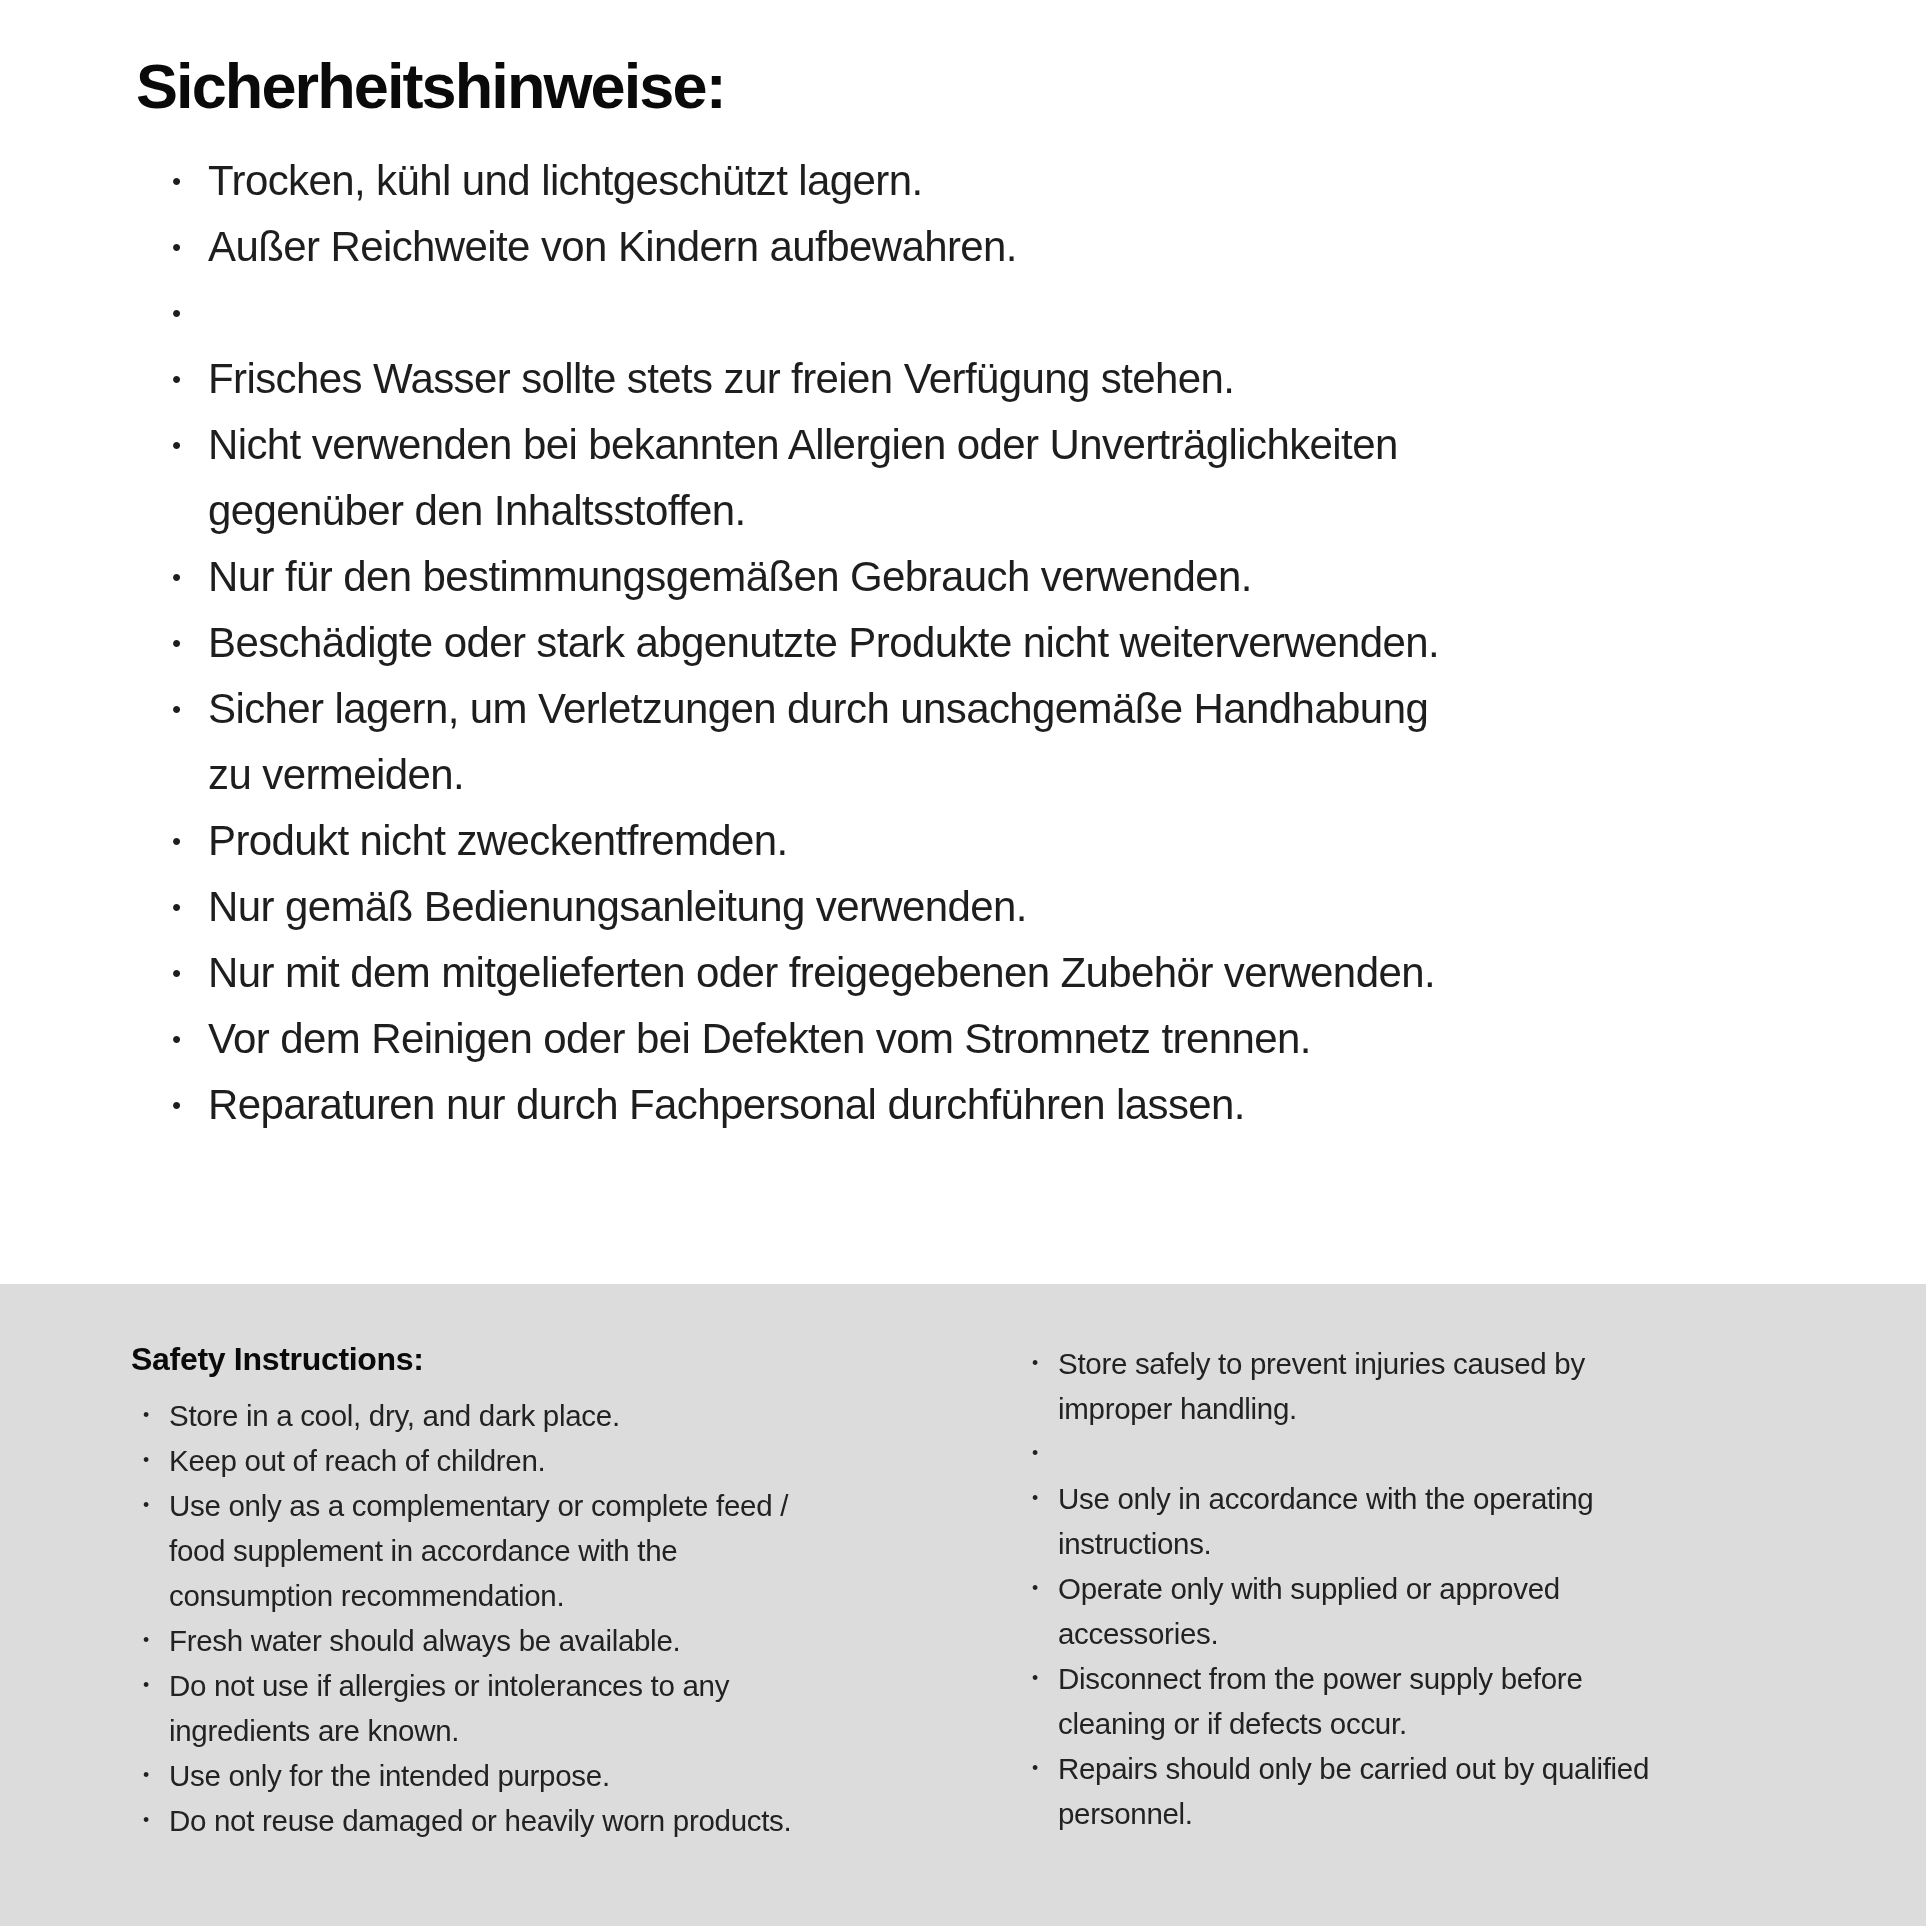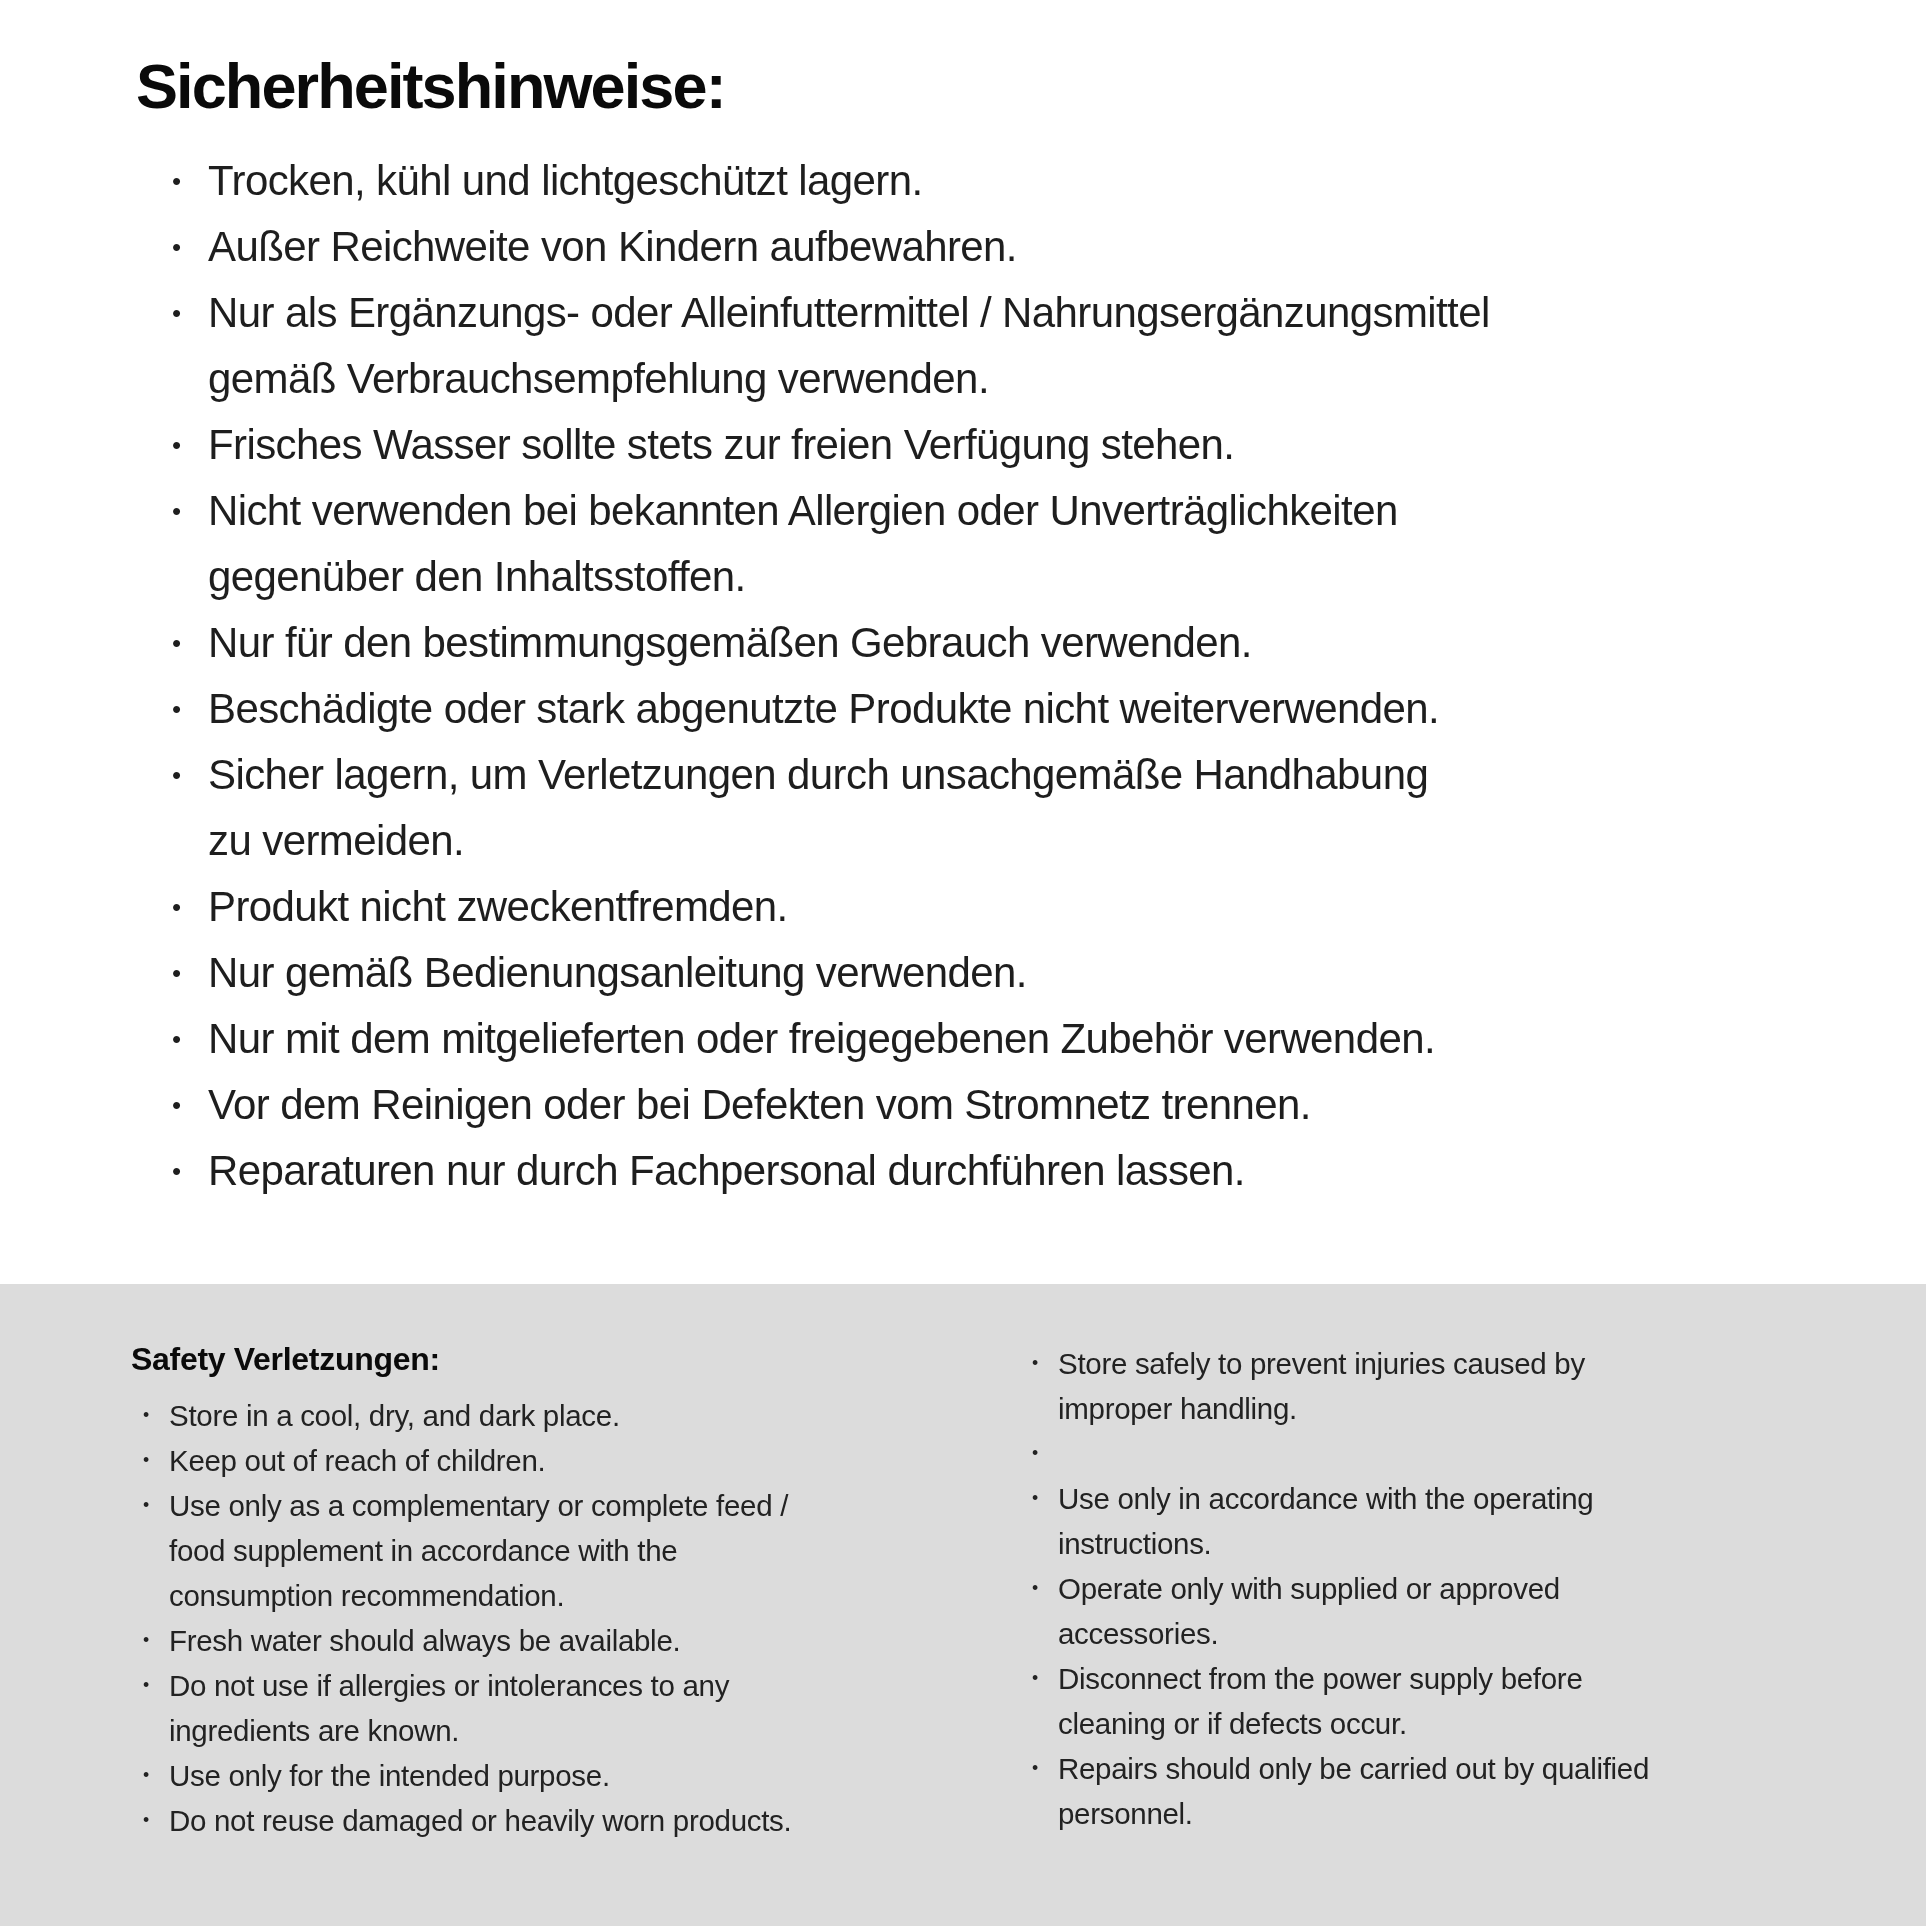--- a/index.html
+++ b/index.html
@@ -84,22 +84,20 @@
         <li>
           <span class="bullet">•</span>
           <span class="li-text">Trocken, kühl und lichtgeschützt lagern.</span>
         </li>
         <li>
           <span class="bullet">•</span>
           <span class="li-text">Außer Reichweite von Kindern aufbewahren.</span>
         </li>
         <li>
           <span class="bullet">•</span>
-          <span class="li-text">Nur als Ergänzungs- oder Alleinfuttermittel / Nahrungsergänzungsmittel
-gemäß Verbrauchsempfehlung verwenden.</span>
         </li>
         <li>
           <span class="bullet">•</span>
           <span class="li-text">Frisches Wasser sollte stets zur freien Verfügung stehen.</span>
         </li>
         <li>
           <span class="bullet">•</span>
           <span class="li-text">Nicht verwenden bei bekannten Allergien oder Unverträglichkeiten
 gegenüber den Inhaltsstoffen.</span>
         </li>
@@ -134,21 +132,21 @@
         </li>
         <li>
           <span class="bullet">•</span>
           <span class="li-text">Reparaturen nur durch Fachpersonal durchführen lassen.</span>
         </li>
       </ul>
   </section>
 
   <section>
     <div class="en-panel" style="background: rgb(220, 220, 220);"></div>
-    <h2 class="en-title">Safety Verletzungen:</h2>
+    <h2 class="en-title">Safety Instructions:</h2>
     <ul class="en-list en-list-left">
         <li>
           <span class="bullet">•</span>
           <span class="li-text">Store in a cool, dry, and dark place.</span>
         </li>
         <li>
           <span class="bullet">•</span>
           <span class="li-text">Keep out of reach of children.</span>
         </li>
         <li>

